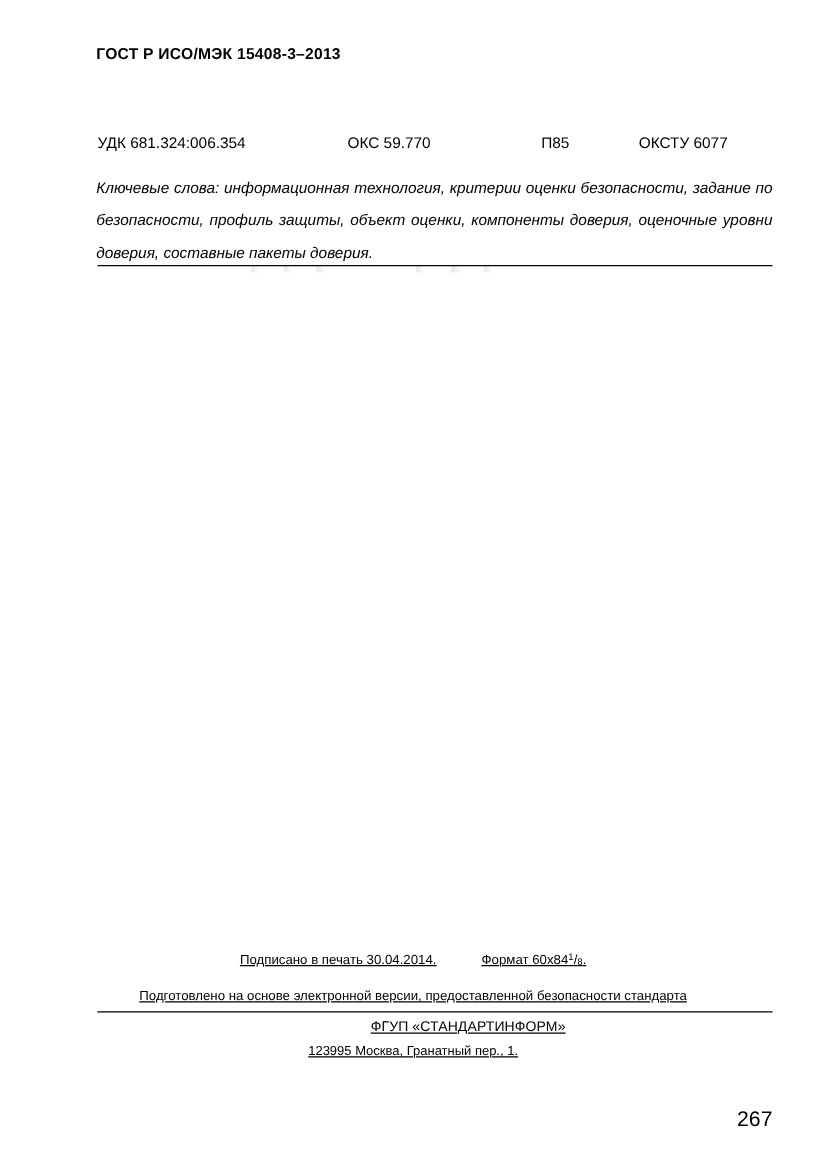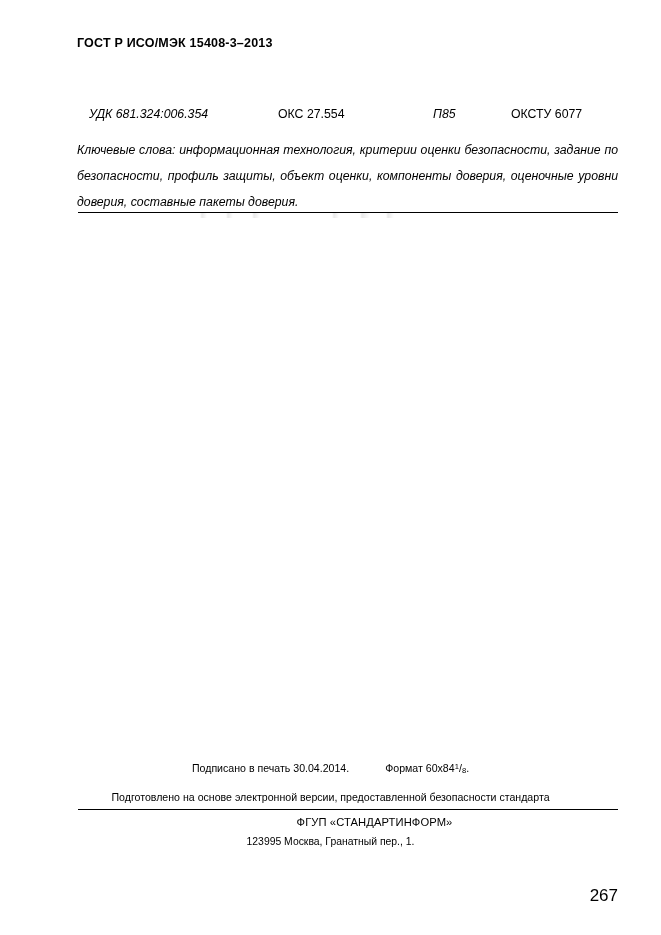--- a/index.html
+++ b/index.html
@@ -40,23 +40,23 @@
     width: 542px;
     height: 16px;
     font-size: 12.3px;
     white-space: nowrap;
   }
   .code-cell {
     position: absolute;
     top: 0;
     white-space: nowrap;
   }
-  .code-udk   { left: 12px; font-style: italic; }
+  .code-udk   { left: 1px; }
   .code-oks   { left: 201px; }
-  .code-p     { left: 356px; font-style: italic; }
+  .code-p     { left: 356px; }
   .code-okstu { left: 434px; }
 
   
   .keywords {
     position: absolute;
     left: 77px;
     top: 137px;
     width: 541px;
     font-size: 12.3px;
     line-height: 26px;
@@ -96,20 +96,21 @@
         transparent 280px);
   }
 
   
   .imprint-line {
     position: absolute;
     width: 661px;
     left: 0;
     text-align: center;
     white-space: nowrap;
+    text-decoration: underline;
   }
   .imprint-print {
     top: 762px;
     font-size: 10.6px;
   }
   .imprint-print .gap { display: inline-block; width: 36px; }
   .frac { font-size: 10.6px; }
   .frac sup { font-size: 0.72em; vertical-align: 0.42em; line-height: 0; }
   .frac sub { font-size: 0.72em; vertical-align: -0.18em; line-height: 0; }
 
@@ -143,21 +144,21 @@
 </style>
 </head>
 <body>
 
 <div class="page">
 
   <div class="running-head">ГОСТ Р ИСО/МЭК 15408-3–2013</div>
 
   <div class="codes-row">
     <span class="code-cell code-udk">УДК 681.324:006.354</span>
-    <span class="code-cell code-oks">ОКС 27.554</span>
+    <span class="code-cell code-oks">ОКС 59.770</span>
     <span class="code-cell code-p">П85</span>
     <span class="code-cell code-okstu">ОКСТУ 6077</span>
   </div>
 
   <div class="keywords">
     <span>Ключевые слова: информационная технология, критерии оценки безопасности, задание по безопасности, профиль защиты, объект оценки, компоненты доверия, оценочные уровни доверия, составные пакеты доверия.</span>
   </div>
 
   <div class="rule rule-keywords"></div>
   <div class="ghost"></div>

